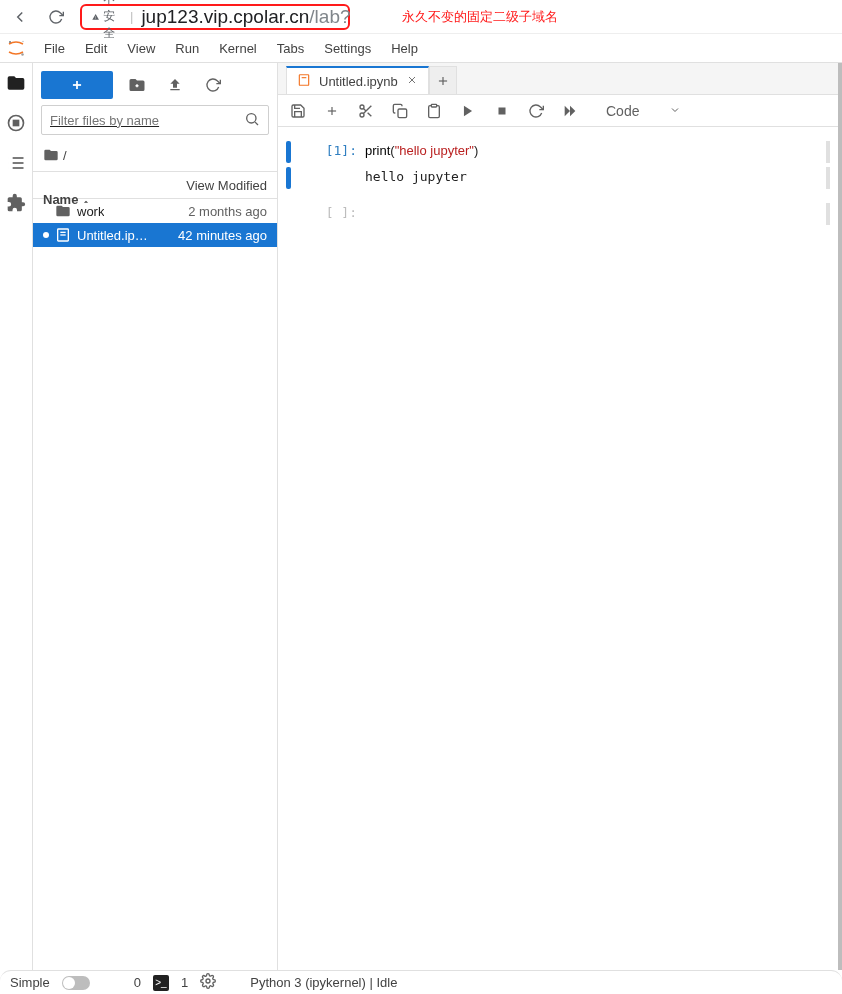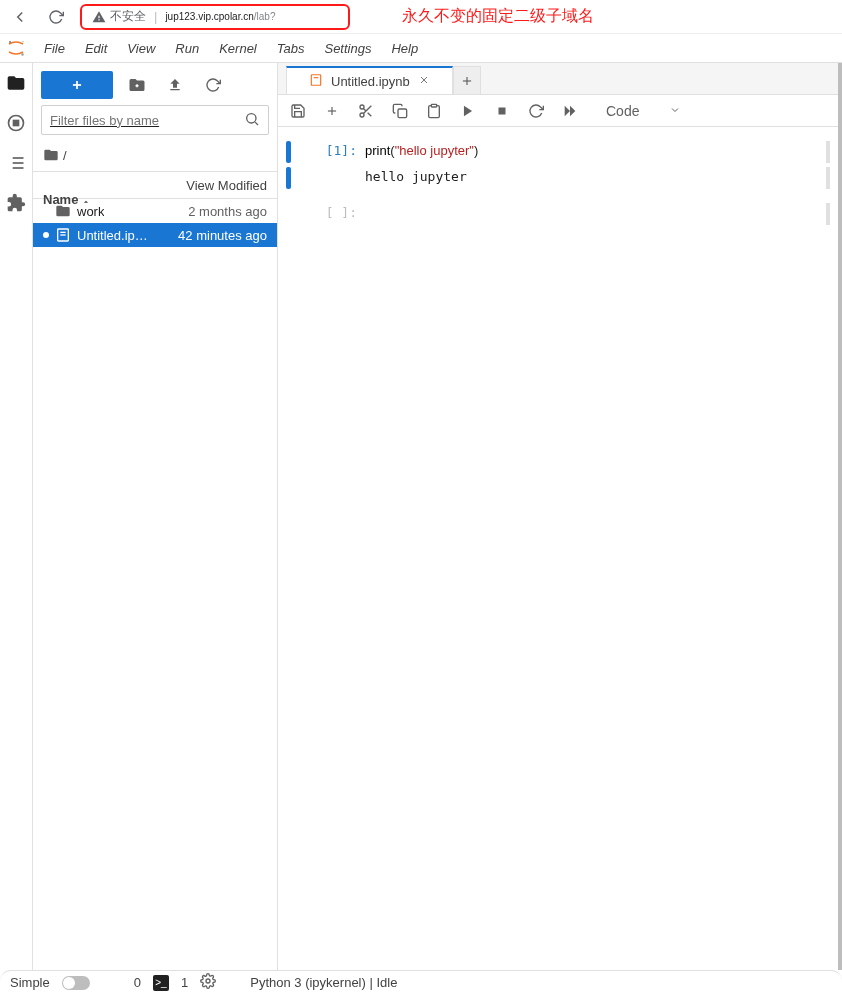--- a/index.html
+++ b/index.html
@@ -4,28 +4,28 @@
 <style>
 * { margin: 0; padding: 0; box-sizing: border-box; font-family: -apple-system, BlinkMacSystemFont, "Segoe UI", Helvetica, Arial, sans-serif; }
 body { width: 842px; height: 994px; background: #fff; overflow: hidden; font-size: 13px; color: #212121; }
 
 .browser-bar { display: flex; align-items: center; height: 34px; padding: 0 8px; gap: 12px; border-bottom: 1px solid #eee; }
 .browser-bar .nav-btn { width:24px; height:24px; display:flex; align-items:center; justify-content:center; color:#5f6368; cursor:pointer; }
 .url-box { display:flex; align-items:center; border:2px solid #ff1a1a; border-radius:6px; height:26px; padding:0 10px; gap:8px; width:270px; }
 .url-box .warn { color:#5f6368; font-size:12px; display:flex; align-items:center; gap:4px; }
 .url-box .warn svg { width:14px; height:14px; }
 .url-box .sep { color:#c0c0c0; }
-.url-box .url { color:#202124; font-size:10px; }
+.url-box .url { color:#202124; font-size:19px; }
 .url-box .url .path { color:#80868b; }
-.annotation { color:#ff1a1a; font-size:16px; margin-left:40px; }
+.annotation { color:#ff1a1a; font-size:13px; margin-left:40px; }
 
 .jupyter-shell { display:flex; flex-direction:column; height:calc(100% - 34px - 24px); }
 .top-menu { display:flex; align-items:center; height:29px; border-bottom:1px solid #e0e0e0; padding-left:6px; }
 .logo { width:20px; height:20px; margin-right:8px; }
-.menu-item { padding:0 10px; height:100%; display:flex; align-items:center; font-size:13px; cursor:pointer; color:#424242;font-style:italic; }
+.menu-item { padding:0 10px; height:100%; display:flex; align-items:center; font-size:13px; cursor:pointer; color:#424242; }
 
 .main-row { display:flex; flex:1; min-height:0; }
 .left-rail { width:33px; background:#fff; border-right:1px solid #e0e0e0; display:flex; flex-direction:column; align-items:center; padding-top:8px; gap:16px; }
 .left-rail .rail-btn { width:24px; height:24px; display:flex; align-items:center; justify-content:center; color:#616161; cursor:pointer; }
 .left-rail .rail-btn.active { color:#212121; }
 
 .file-panel { width:245px; border-right:1px solid #e0e0e0; display:flex; flex-direction:column; background:#fff; }
 .fp-toolbar { display:flex; align-items:center; padding:8px 8px 6px; gap:10px; }
 .fp-btn { width:28px; height:28px; display:flex; align-items:center; justify-content:center; color:#616161; cursor:pointer; border-radius:2px; }
 .fp-new { background:#1976d2; color:#fff; width:72px; height:28px; border-radius:2px; display:flex; align-items:center; justify-content:center; cursor:pointer; }
@@ -43,21 +43,21 @@
 .f-row .noDot { width:6px; flex-shrink:0; }
 .f-row .ic { width:16px; height:16px; color:#616161; flex-shrink:0; }
 .f-row.sel { background:#1976d2; color:#fff; }
 .f-row.sel .ic { color:#fff; }
 .f-row .time { color:#616161; font-size:13px; white-space:nowrap; }
 .f-row.sel .time { color:#fff; }
 .f-row .name { white-space:nowrap; overflow:hidden; text-overflow:ellipsis; }
 
 .editor-area { flex:1; display:flex; flex-direction:column; border-right:4px solid #bdbdbd; min-width:0; background:#fff; }
 .tab-bar { display:flex; align-items:flex-end; height:32px; padding:0 0 0 8px; border-bottom:1px solid #e0e0e0; background:#f5f5f5; gap:0; }
-.tab { display:flex; align-items:center; height:28px; padding:0 22px; gap:8px; background:#fff; border:1px solid #e0e0e0; border-bottom:none; font-size:13px; color:#424242; cursor:pointer; border-top:2px solid #1976d2; }
+.tab { display:flex; align-items:center; height:28px; padding:0 10px; gap:8px; background:#fff; border:1px solid #e0e0e0; border-bottom:none; font-size:13px; color:#424242; cursor:pointer; border-top:2px solid #1976d2; }
 .tab .nb-ic { color:#f37626; }
 .tab .close { color:#757575; }
 .tab-add { width:28px; height:28px; display:flex; align-items:center; justify-content:center; color:#616161; cursor:pointer; background:#eee; border:1px solid #e0e0e0; border-bottom:none; }
 .nb-toolbar { display:flex; align-items:center; height:32px; padding:0 10px; gap:14px; border-bottom:1px solid #e0e0e0; color:#616161; }
 .nb-tb-btn { display:flex; align-items:center; justify-content:center; width:20px; height:20px; cursor:pointer; }
 .cell-type { display:flex; align-items:center; gap:30px; font-size:14px; cursor:pointer; padding:0 6px; margin-left:6px; }
 .cell-type .chev { color:#616161; }
 
 .notebook-body { flex:1; overflow:auto; padding:14px 8px 8px 8px; background:#fff; }
 .cell { display:flex; margin-bottom:4px; }

